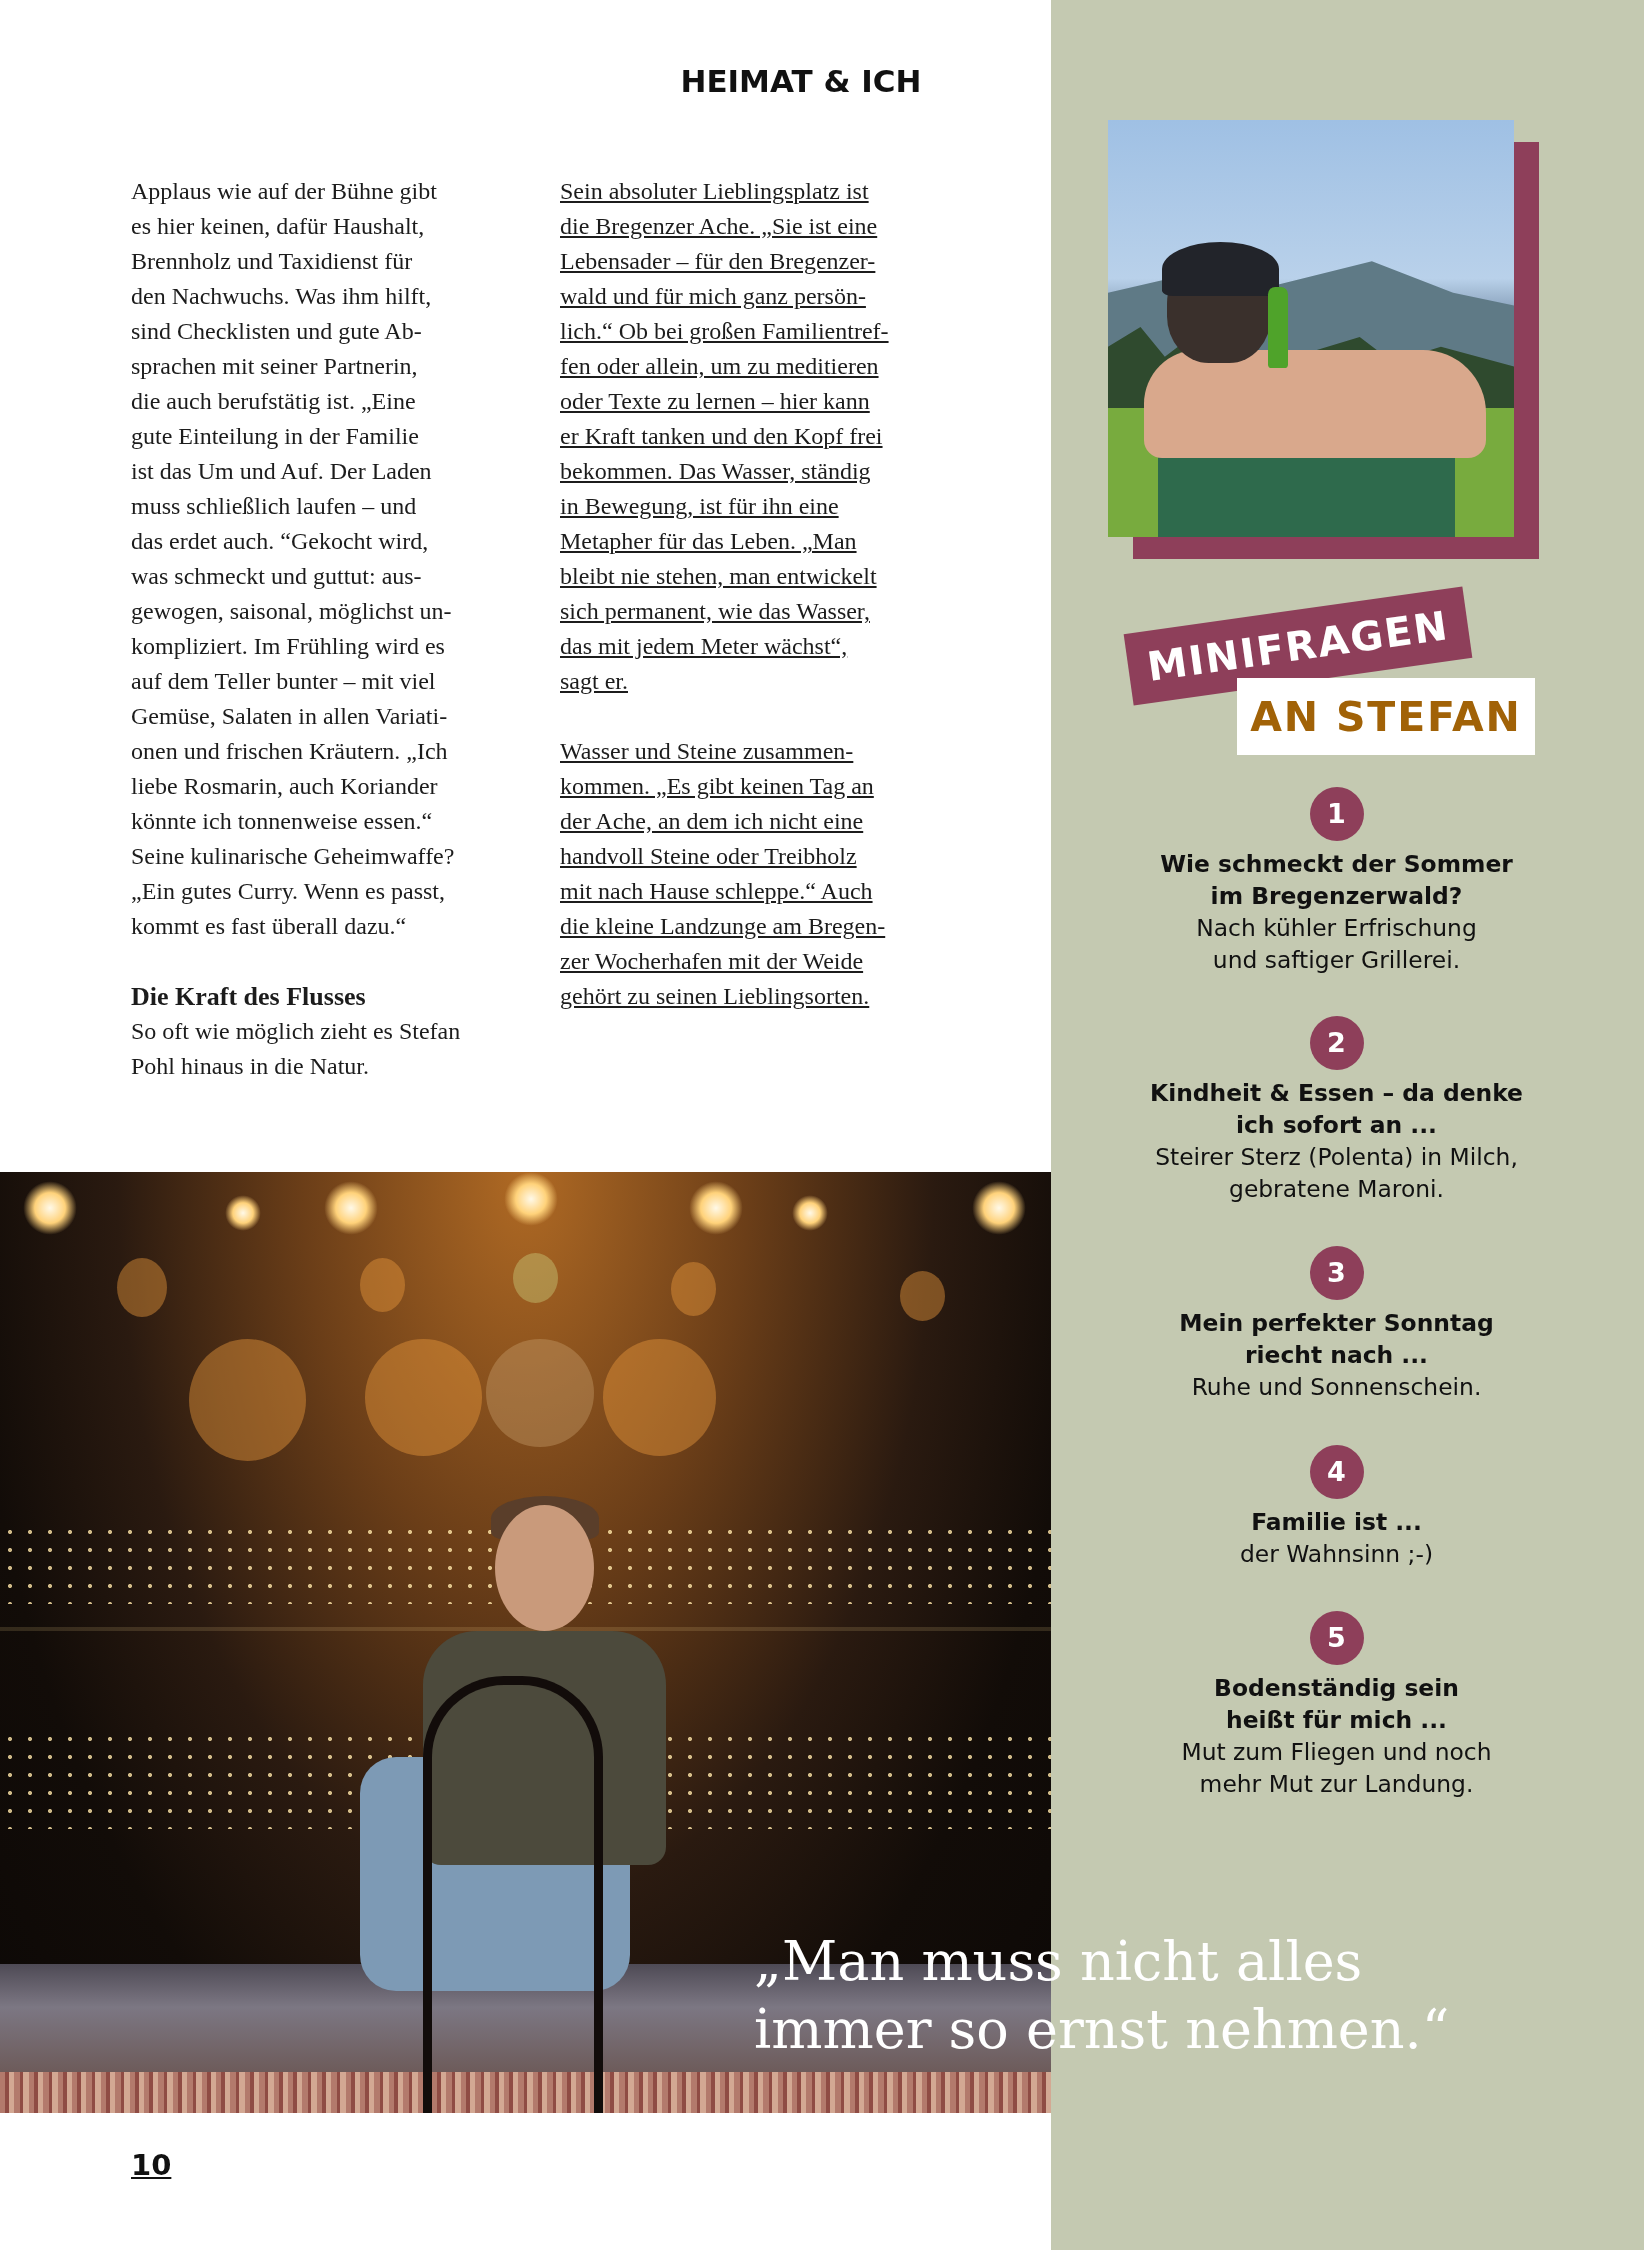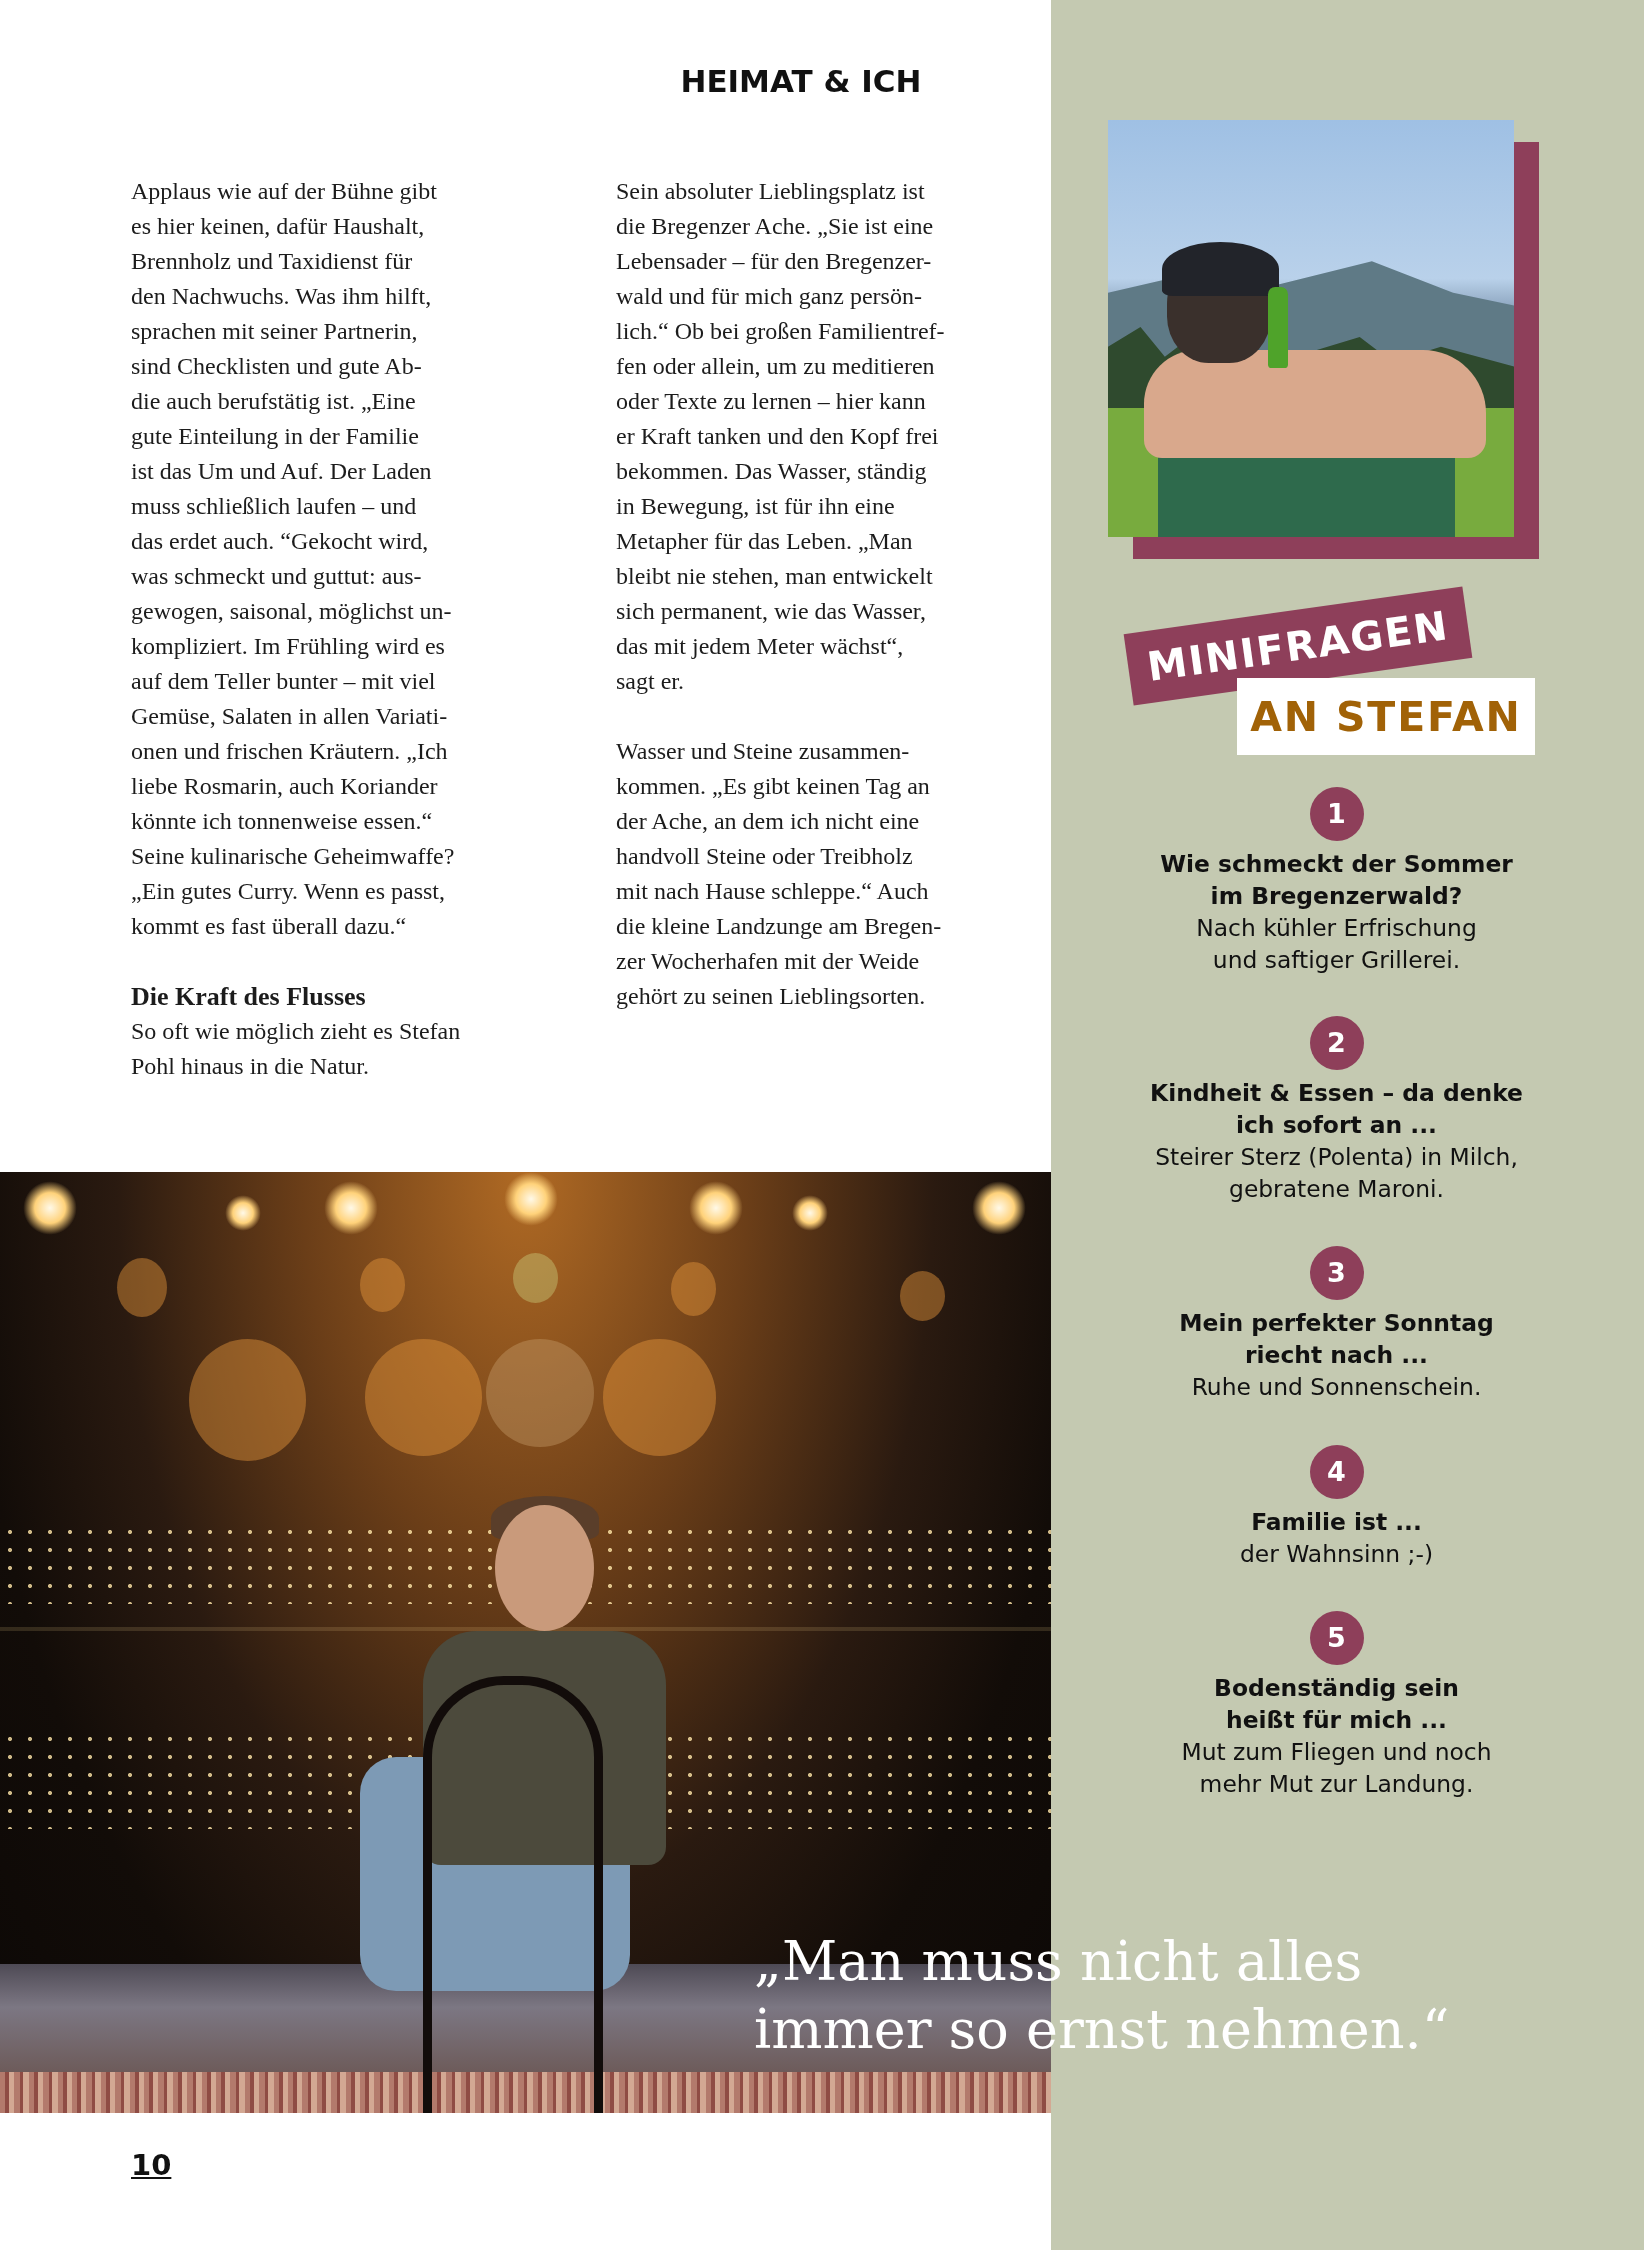--- a/index.html
+++ b/index.html
@@ -19,21 +19,21 @@
     font-weight: bold; font-size: 31px; letter-spacing: 0px; color: #111;
   }
   .col {
     position: absolute; top: 174px; width: 441px;
     font-size: 24px; line-height: 35px; color: #1c1c1c;
     font-family: "Liberation Serif", "DejaVu Serif", serif;
   }
   .col p { margin: 0; }
   .col .line { display: block; white-space: nowrap; }
   .col-left { left: 131px; font-family: Liberation Serif, serif; }
-  .col-right { left: 616px; }
+  .col-right { left: 560px; text-decoration: underline; }
   .gap { height: 35px; }
   .subhead { font-weight: bold; font-size: 26px; }
 
   
   .photo-shadow {
     position: absolute; left: 1133px; top: 142px; width: 406px; height: 417px;
     background: #8e3f5a;
   }
   .photo-small {
     position: absolute; left: 1108px; top: 120px; width: 406px; height: 417px;
@@ -178,22 +178,22 @@
 <div class="sidebar"></div>
 
 <div class="section-header">HEIMAT &amp; ICH</div>
 
 <div class="col col-left">
   <p>
     <span class="line">Applaus wie auf der Bühne gibt</span>
     <span class="line">es hier keinen, dafür Haushalt,</span>
     <span class="line">Brennholz und Taxidienst für</span>
     <span class="line">den Nachwuchs. Was ihm hilft,</span>
+    <span class="line">sind Checklisten und gute Ab-</span>
     <span class="line">sprachen mit seiner Partnerin,</span>
-    <span class="line">sind Checklisten und gute Ab-</span>
     <span class="line">die auch berufstätig ist. „Eine</span>
     <span class="line">gute Einteilung in der Familie</span>
     <span class="line">ist das Um und Auf. Der Laden</span>
     <span class="line">muss schließlich laufen – und</span>
     <span class="line">das erdet auch. “Gekocht wird,</span>
     <span class="line">was schmeckt und guttut: aus-</span>
     <span class="line">gewogen, saisonal, möglichst un-</span>
     <span class="line">kompliziert. Im Frühling wird es</span>
     <span class="line">auf dem Teller bunter – mit viel</span>
     <span class="line">Gemüse, Salaten in allen Variati-</span>

